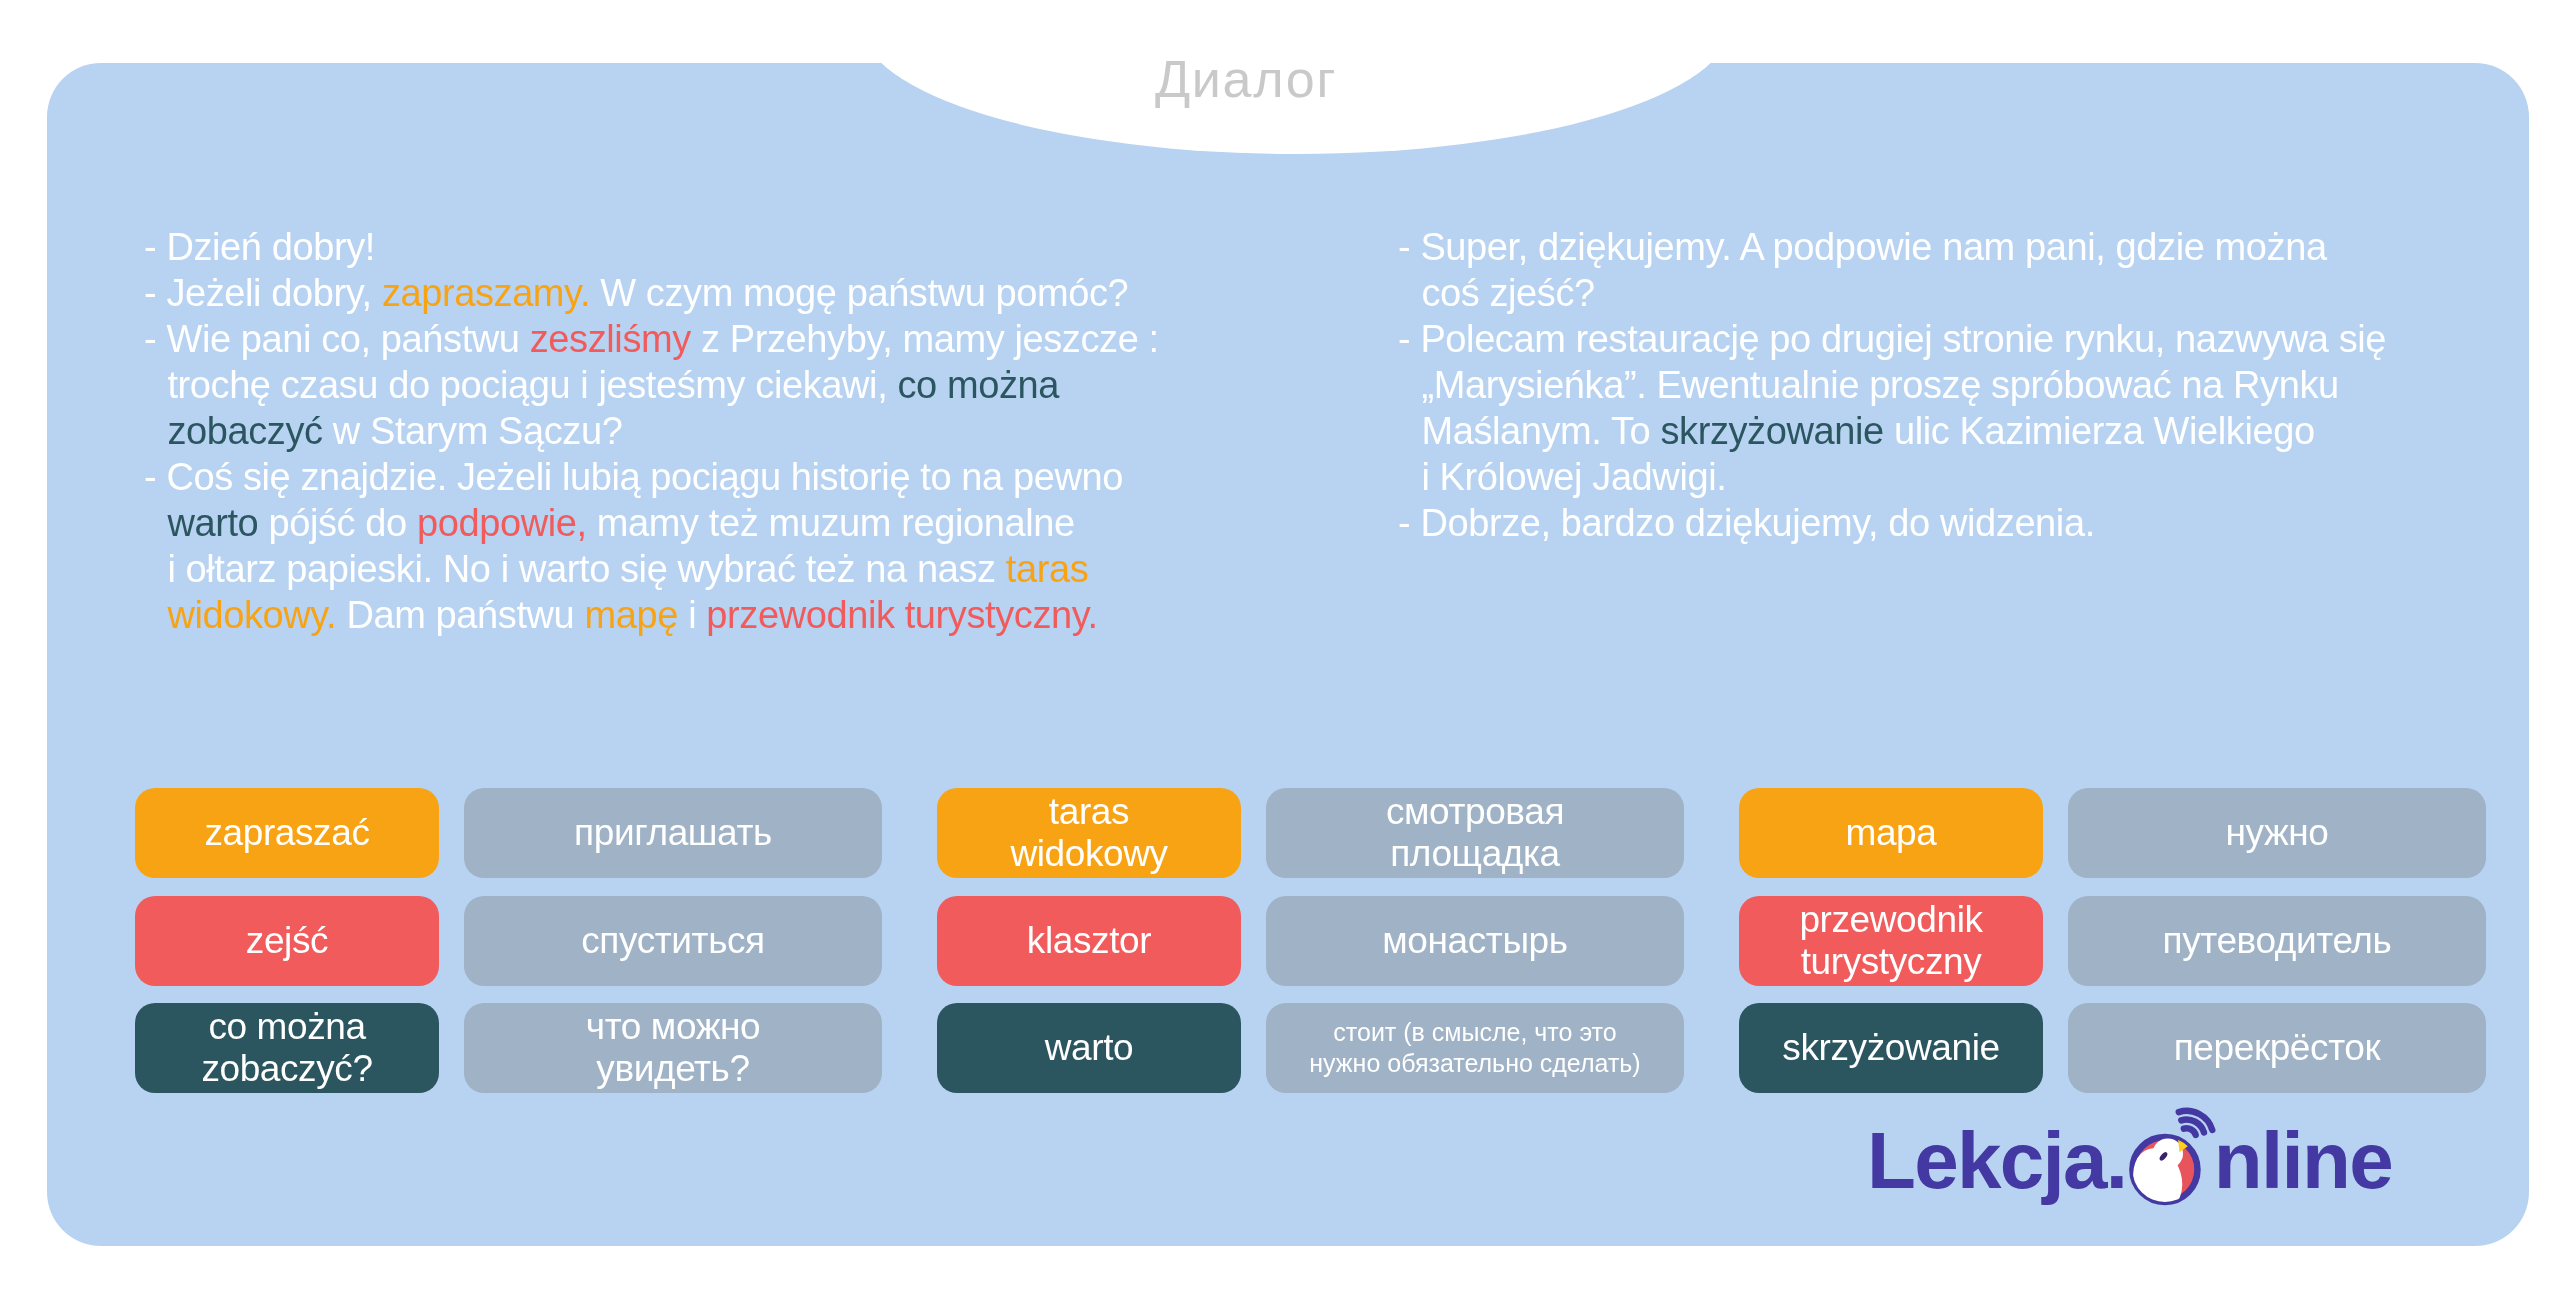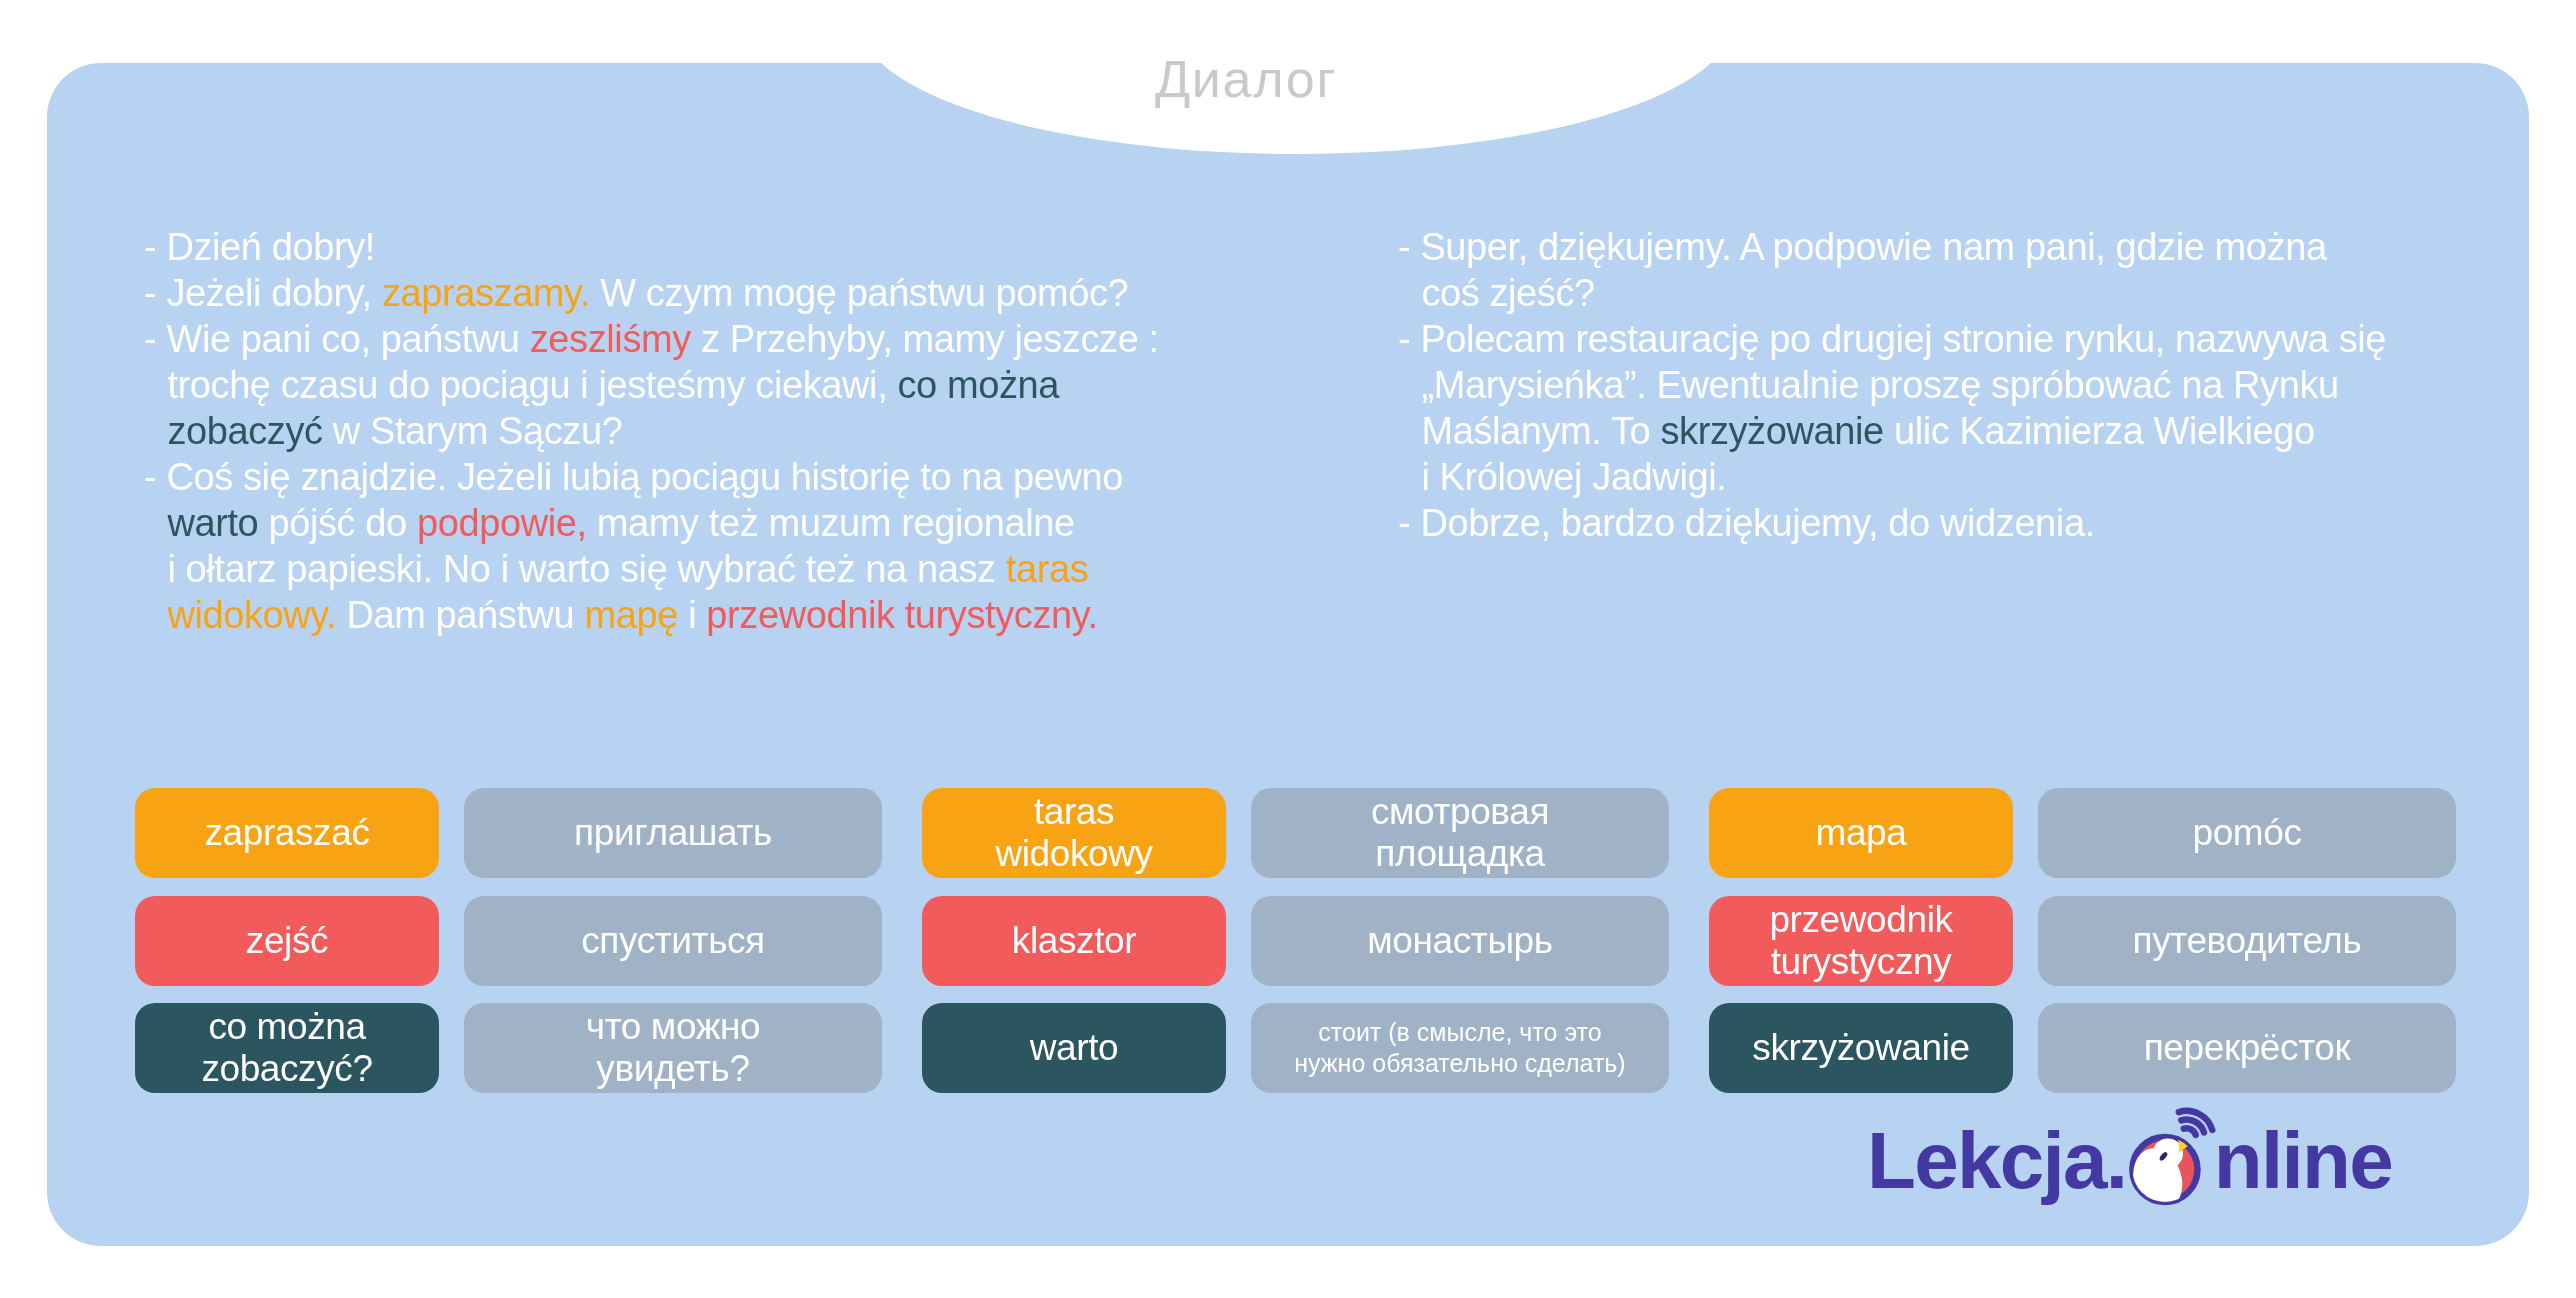--- a/index.html
+++ b/index.html
@@ -25,21 +25,21 @@
   }
   .dialog-left{left:144px;}
   .dialog-right{left:1398px;}
   .dline{height:46px;}
   .dline.ind{padding-left:23.4px;}
   .c-white{color:#ffffff;}
   .c-orange{color:var(--orange);}
   .c-red{color:var(--red);}
   .c-teal{color:var(--teal);}
   .vocab{
-    position:absolute;left:135px;top:788px;display:flex;gap:40px;
+    position:absolute;left:135px;top:788px;display:flex;gap:55px;
   }
   .vgroup{
     display:grid;grid-template-columns:304px 418px;column-gap:25px;
     row-gap:17.6px;grid-auto-rows:90px;
   }
   .card{
     border-radius:20px;display:flex;align-items:center;justify-content:center;
     color:#ffffff;font-size:37px;line-height:42px;text-align:center;
     white-space:pre-line;letter-spacing:-0.4px;
   }
@@ -100,21 +100,21 @@
       <div class="card bg-gray">смотровая
 площадка</div>
       <div class="card bg-red">klasztor</div>
       <div class="card bg-gray">монастырь</div>
       <div class="card bg-teal">warto</div>
       <div class="card bg-gray small">стоит (в смысле, что это
 нужно обязательно сделать)</div>
     </div>
     <div class="vgroup">
       <div class="card bg-orange">mapa</div>
-      <div class="card bg-gray">pomóc</div>
+      <div class="card bg-gray">нужно</div>
       <div class="card bg-red">przewodnik
 turystyczny</div>
       <div class="card bg-gray">путеводитель</div>
       <div class="card bg-teal">skrzyżowanie</div>
       <div class="card bg-gray">перекрёсток</div>
     </div>
   </div>
 
 <div class="logo">
   <span>Lekcja.</span>

